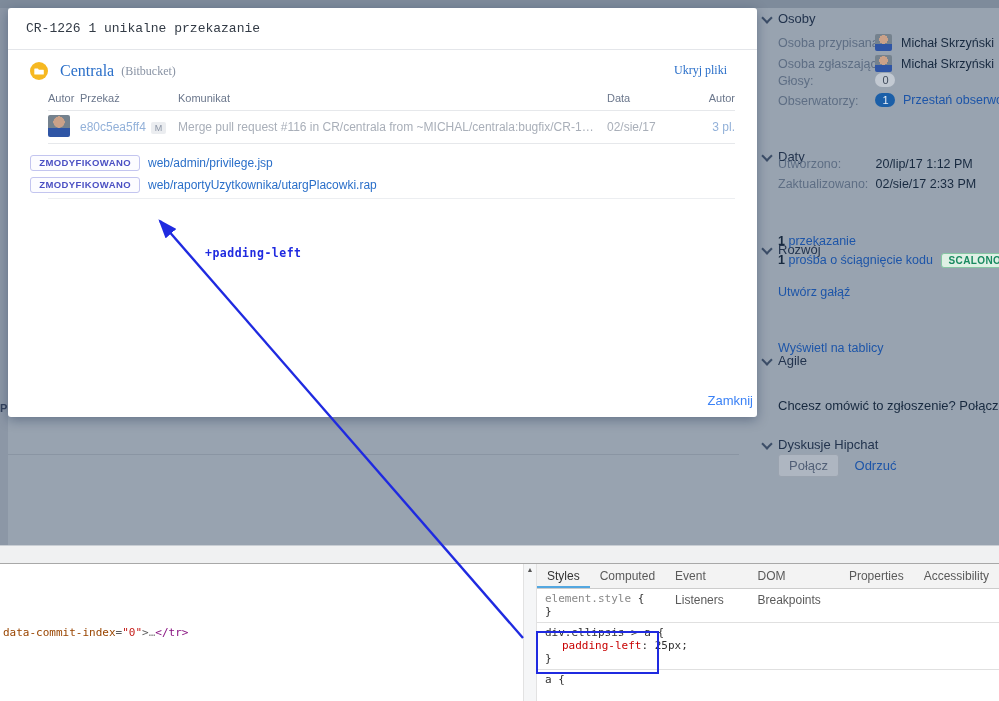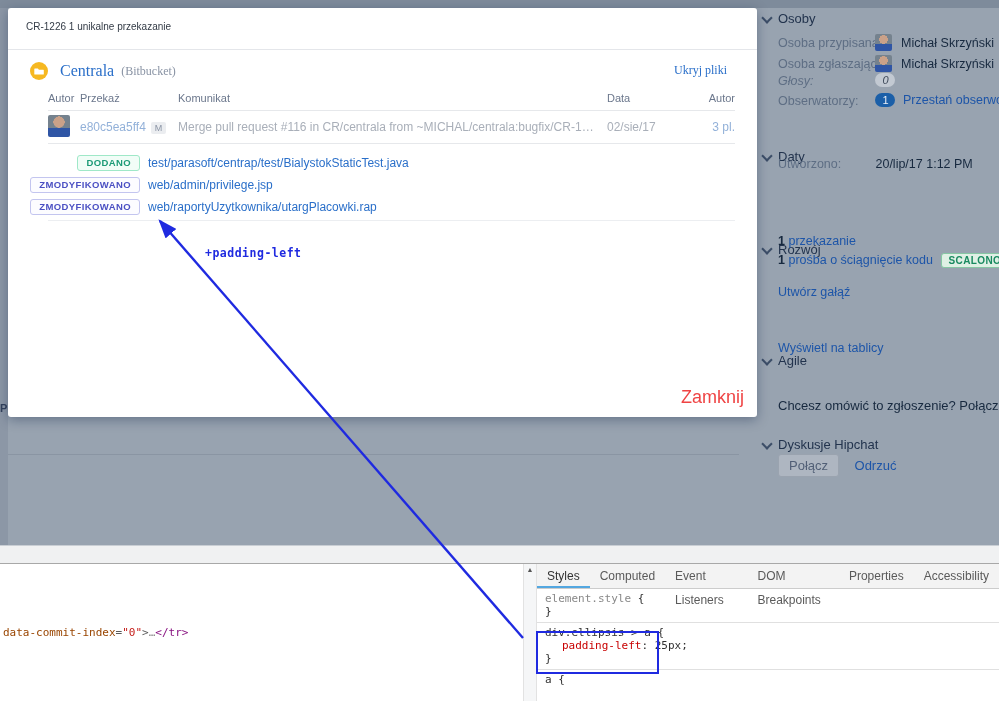--- a/index.html
+++ b/index.html
@@ -11,21 +11,21 @@
   .top-strip { position:absolute; left:0; top:0; width:999px; height:8px; background:#7e8b9b; }
   .left-sliver { position:absolute; left:0; top:8px; width:8px; height:537px; background:#8c97a6; }
   .behind-line { position:absolute; left:8px; top:454px; width:731px; height:1px; background:#8a95a3; }
   .pm-fragment { position:absolute; left:0; top:402px; font-size:11px; font-weight:bold; color:#33415c; }
   .pre-devtools-band { position:absolute; left:0; top:545px; width:999px; height:18px; background:#f0f1f2; border-top:1px solid #c9ced4; }
 
   
   .modal { position:absolute; left:8px; top:8px; width:749px; height:409px; background:#fff;
            border-radius:3px; box-shadow:0 3px 12px rgba(9,30,66,.35); }
   .modal-header { height:42px; padding:13px 20px 0 18px; border-bottom:1px solid #e4e6ea; }
-  .modal-title { font-size:10px; color:#333b46; }
+  .modal-title { font-size:13px; color:#333b46;font-family:Liberation Mono, monospace; }
   .repo-row { position:relative; margin:10px 14px 0 22px; height:22px; display:flex; align-items:center;font-family:Liberation Serif, serif; }
   .repo-icon { width:18px; height:18px; margin-right:12px; flex:none; }
   .repo-name { font-size:16px; color:#2a6fc9; text-decoration:none; margin-right:7px; }
   .repo-source { font-size:12px; color:#8993a4; }
   .hide-files { position:absolute; right:16px; top:3px; font-size:12px; color:#2a6fc9; text-decoration:none; }
 
   .commit-table { margin:10px 22px 0 40px; width:687px; font-size:12px; }
   .tr { display:flex; align-items:center; }
   .col-author { width:32px; flex:none; }
   .col-hash { width:98px; flex:none; }
@@ -44,21 +44,21 @@
   .files-link { color:#93b1d9; text-decoration:none; }
 
   .file-list { margin:9px 22px 0 40px; }
   .file-row { display:flex; align-items:center; height:19px; margin-bottom:3px; }
   .badge-col { width:92px; flex:none; display:flex; justify-content:flex-end; }
   .file-badge { font-size:9.5px; font-weight:bold; letter-spacing:.4px; padding:1.5px 8px; border-radius:3px; }
   .badge-added { color:#1b9a76; background:#f1fdf7; border:1px solid #9fe8c8; }
   .badge-modified { color:#4a4fc3; background:#fcfcff; border:1px solid #c3c5ef; }
   .file-path { margin-left:8px; font-size:12px; color:#2a6fc9; text-decoration:none; }
   .file-divider { margin:4px 22px 0 40px; width:687px; border-top:1px solid #eceef1; }
-  .modal-close { position:absolute; right:13px; bottom:9px; font-size:18px; color:#ef4444; text-decoration:none; }
+  .modal-close { position:absolute; right:4px; bottom:9px; font-size:13px; color:#3b82f6; text-decoration:none; }
 
   
   .sidebar { position:absolute; left:762px; top:0; width:237px; height:545px; font-size:12.5px; }
   .sb-abs { position:absolute; left:0; white-space:nowrap; }
   .sb-head { font-weight:normal; font-size:13px; color:#22334d; padding-left:16px; position:relative; }
   .chev { position:absolute; left:1px; top:3px; width:7px; height:7px; }
   .chev::before { content:""; position:absolute; left:0; top:0; width:6px; height:6px;
                   border-left:2px solid #3c4e68; border-bottom:2px solid #3c4e68; transform:rotate(-45deg); }
   .sb-label { display:inline-block; width:110px; padding-left:16px; color:#5e6e84; vertical-align:middle; }
   .sb-value { color:#17293f; vertical-align:middle; }
@@ -127,37 +127,41 @@
     <div class="sb-abs" style="top:34px;">
       <span class="sb-label">Osoba przypisana:</span>
       <span class="sb-avatar"></span>
       <span class="sb-value">Michał Skrzyński</span>
     </div>
     <div class="sb-abs" style="top:55px;">
       <span class="sb-label">Osoba zgłaszająca:</span>
       <span class="sb-avatar"></span>
       <span class="sb-value">Michał Skrzyński</span>
     </div>
-    <div class="sb-abs" style="top:73px;font-style:italic;">
+    <div class="sb-abs" style="top:73px;">
       <span class="sb-label">Głosy:</span>
       <span class="pill pill-grey">0</span>
     </div>
     <div class="sb-abs" style="top:93px;">
       <span class="sb-label">Obserwatorzy:</span>
       <span class="pill pill-blue">1</span>
       <a href="#" class="sb-link" style="margin-left:4px;">Przestań obserwować</a>
     </div>
 
     <div class="sb-abs sb-head" style="top:134px;">
       <span class="chev"></span>
       <span>Daty</span>
     </div>
     <div class="sb-abs" style="top:156px;">
       <span class="sb-label">Utworzono:</span>
       <span class="sb-value">20/lip/17 1:12 PM</span>
+    </div>
+    <div class="sb-abs" style="top:176px;">
+      <span class="sb-label">Zaktualizowano:</span>
+      <span class="sb-value">02/sie/17 2:33 PM</span>
     </div>
 
     <div class="sb-abs sb-head" style="top:212px;">
       <span class="chev"></span>
       <span>Rozwój</span>
     </div>
     <div class="sb-abs" style="top:234px; padding-left:16px;">
       <span class="num-bold">1</span>
       <a href="#" class="sb-link">przekazanie</a>
     </div>
@@ -217,26 +221,20 @@
         <div class="col-hash">
           <a href="#" class="hash-link">e80c5ea5ff4</a><span class="merge-badge">M</span>
         </div>
         <div class="col-msg msg-text">Merge pull request #116 in CR/centrala from ~MICHAL/centrala:bugfix/CR-1226-brak…</div>
         <div class="col-date date-text">02/sie/17</div>
         <div class="col-files"><a href="#" class="files-link">3 pl.</a></div>
       </div>
     </div>
 
     <div class="file-list">
-      <div class="file-row">
-        <div class="badge-col">
-            <span class="file-badge badge-added">DODANO</span>
-          </div>
-        <a href="#" class="file-path">test/parasoft/centrap/test/BialystokStaticTest.java</a>
-      </div>
       <div class="file-row">
         <div class="badge-col">
             <span class="file-badge badge-modified">ZMODYFIKOWANO</span>
           </div>
         <a href="#" class="file-path">web/admin/privilege.jsp</a>
       </div>
       <div class="file-row">
         <div class="badge-col">
             <span class="file-badge badge-modified">ZMODYFIKOWANO</span>
           </div>

